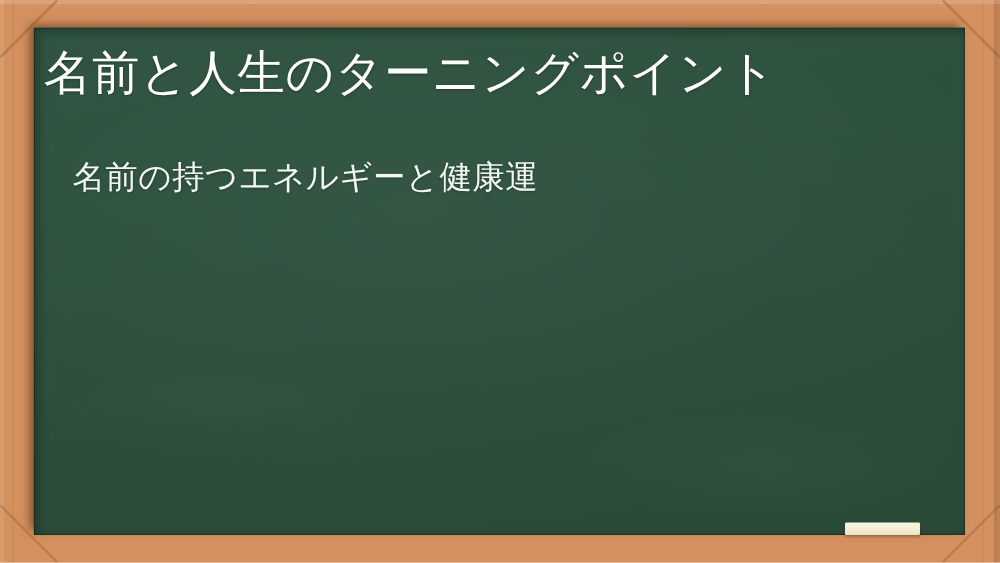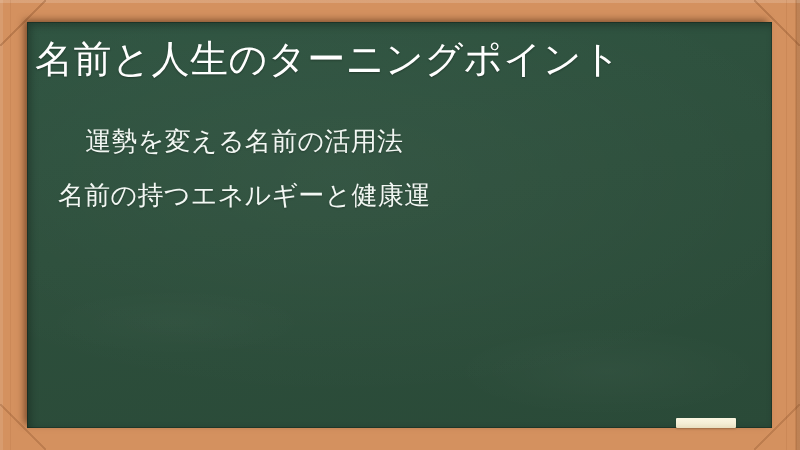--- a/index.html
+++ b/index.html
@@ -32,21 +32,20 @@
       ),
       
       repeating-linear-gradient(
         0deg,
         rgba(255,255,255,0.05) 0px,
         rgba(0,0,0,0.03) 4px,
         rgba(255,255,255,0.00) 9px
       ),
       linear-gradient(180deg, #d89764 0%, #d2takes 0%, #d49360 40%, #cf8c58 100%);
     background-color: #d4915f;
-    text-align: center;
   }
 
   
   .miter {
     position: absolute;
     width: 46px;
     height: 46px;
     pointer-events: none;
   }
   .miter.tl { left: 0;  top: 0;
@@ -178,21 +177,20 @@
   <div class="miter br"></div>
 
   <div id="chalkboard">
     <div class="board-dust"></div>
 
     <div id="board-content">
 
       <div id="slide-title">名前と人生のターニングポイント</div>
 
       <ul id="bullet-list">
-        <li class="bullet-item">運勢を変える名前の活用法</li>
         <li class="bullet-item">名前の持つエネルギーと健康運</li>
       </ul>
 
     </div>
   </div>
 
   <div id="chalk-stick"></div>
 
 </div>
 

